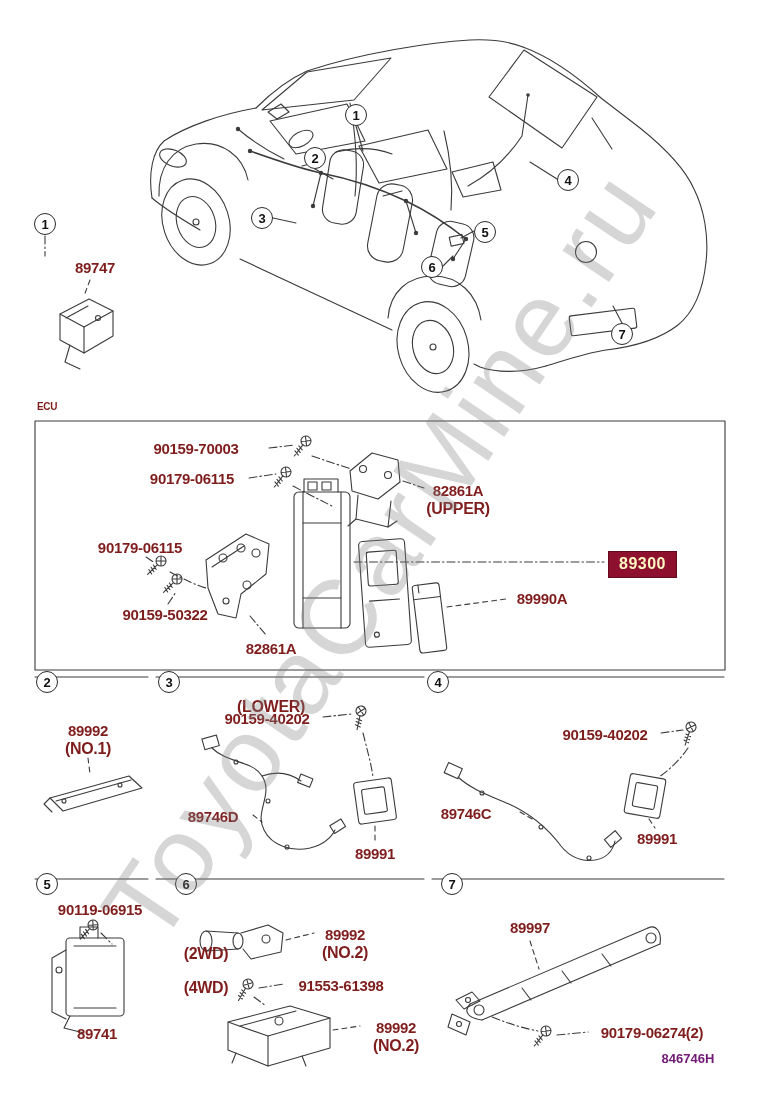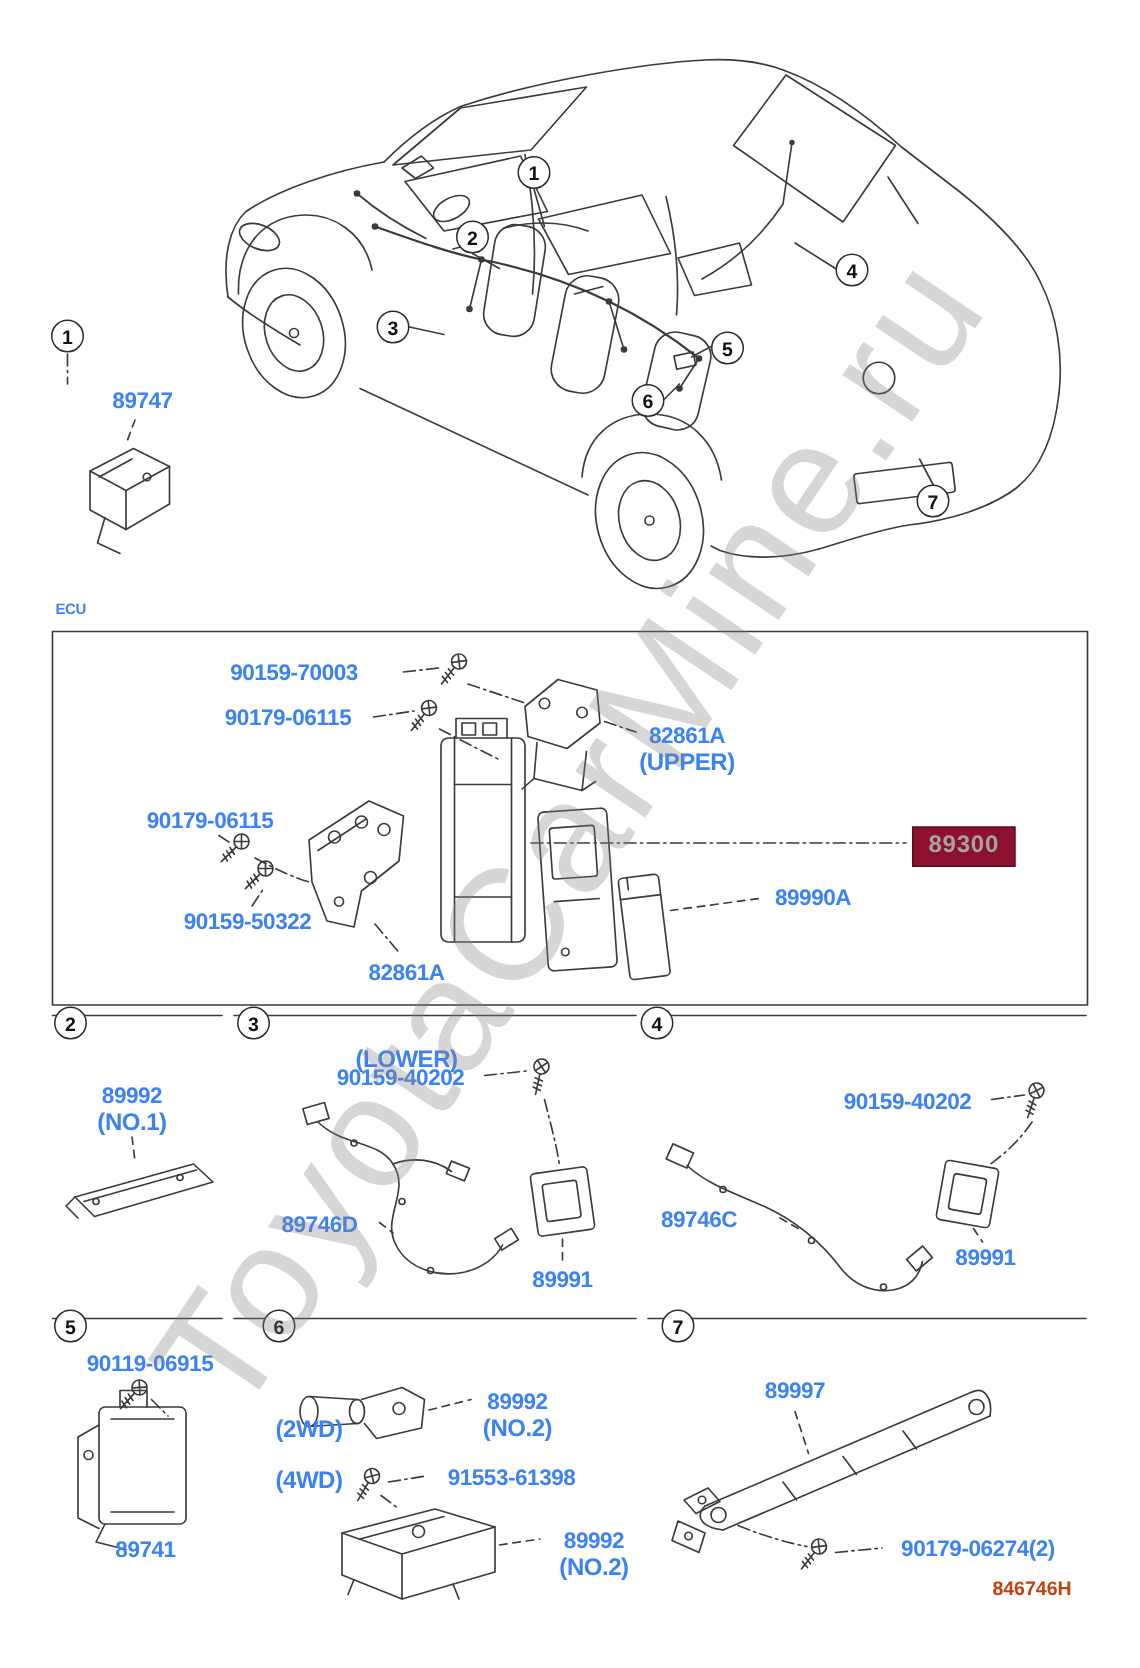--- a/index.html
+++ b/index.html
@@ -15,38 +15,38 @@
   svg.art { position:absolute; left:0; top:0; z-index:1; }
   .ink { stroke:#3b3b3b; fill:none; stroke-width:1.1; stroke-linecap:round; stroke-linejoin:round; }
   .ink .dot { fill:#3b3b3b; stroke:none; }
   .ink .w15 { stroke-width:1.5; }
   .ink .d  { stroke-dasharray:5 4; }
   .ink .dd { stroke-dasharray:8 3 1.5 3; }
 
   .lbl {
     position:absolute; transform:translateX(-50%);
     font:700 15px "Liberation Sans", sans-serif;
-    color:#3b82f6; white-space:nowrap; z-index:3; letter-spacing:-0.3px;
+    color:#7f1d1d; white-space:nowrap; z-index:3; letter-spacing:-0.3px;
   }
   .note { font-size:16px; }
   .left-anchor { transform:none; }
   .co {
     position:absolute; width:22px; height:22px;
     border:1.5px solid #2b2b2b; border-radius:50%; background:#fff;
     display:flex; align-items:center; justify-content:center;
     font:700 13px "Liberation Sans", sans-serif; color:#111; z-index:3;
   }
   .hl {
     position:absolute; z-index:3; padding:3px 10px 4px 10px;
     font:700 16px "Liberation Sans", sans-serif; letter-spacing:0.5px;
     border:1px solid #5f0a1f;
   }
   .code {
     position:absolute; transform:translateX(-50%);
-    font:700 13px "Liberation Sans", sans-serif; color:#c2410c; z-index:3;
+    font:700 13px "Liberation Sans", sans-serif; color:#701a75; z-index:3;
   }
   .watermark {
     position:absolute; left:50%; top:50%;
     transform:translate(-50%,-50%) rotate(-56deg);
     font:400 106px "Liberation Sans", sans-serif;
     letter-spacing:4px; color:rgba(130,130,130,0.33);
     white-space:nowrap; z-index:5; pointer-events:none;
   }
 </style>
 </head>
@@ -307,21 +307,21 @@
   <div class="lbl left-anchor" style="left:37px;top:401px;font-size:10px">ECU</div>
   <div class="lbl" style="left:196px;top:440px">90159-70003</div>
   <div class="lbl" style="left:192px;top:470px">90179-06115</div>
   <div class="lbl" style="left:458px;top:482px">82861A</div>
   <div class="lbl note" style="left:458px;top:500px">(UPPER)</div>
   <div class="lbl" style="left:140px;top:539px">90179-06115</div>
   <div class="lbl" style="left:165px;top:606px">90159-50322</div>
   <div class="lbl" style="left:271px;top:640px">82861A</div>
   <div class="lbl note" style="left:271px;top:698px">(LOWER)</div>
   <div class="lbl" style="left:542px;top:590px">89990A</div>
-  <div class="hl" style="left: 608px; top: 551px; background: rgb(142, 16, 47); color: #a3a3a3;">89300</div>
+  <div class="hl" style="left: 608px; top: 551px; background: rgb(142, 16, 47); color: #fef9c3;">89300</div>
 
   <div class="lbl" style="left:88px;top:722px">89992</div>
   <div class="lbl note" style="left:88px;top:740px">(NO.1)</div>
 
   <div class="lbl" style="left:267px;top:710px">90159-40202</div>
   <div class="lbl" style="left:213px;top:808px">89746D</div>
   <div class="lbl" style="left:375px;top:845px">89991</div>
 
   <div class="lbl" style="left:605px;top:726px">90159-40202</div>
   <div class="lbl" style="left:466px;top:805px">89746C</div>

